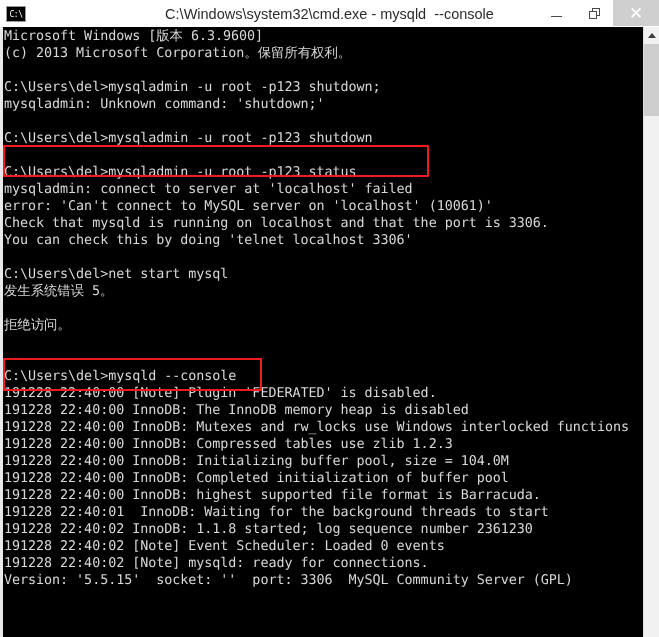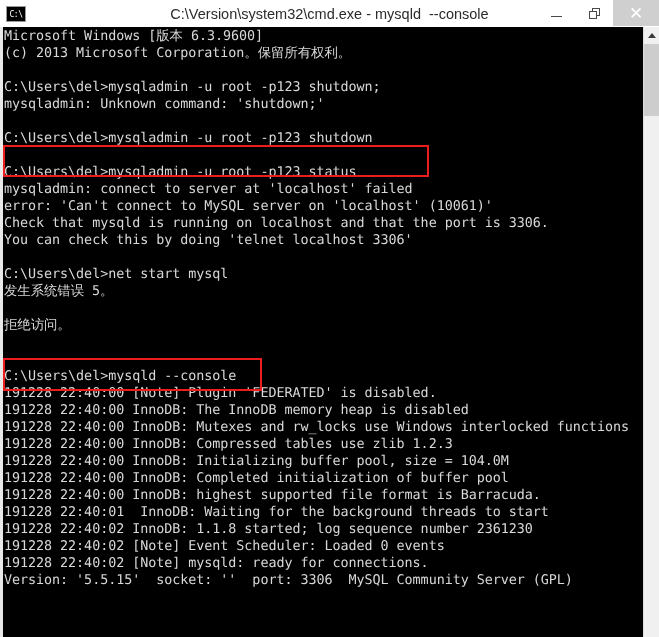--- a/index.html
+++ b/index.html
@@ -203,21 +203,21 @@
     background: #cdcdcd;
   }
 </style>
 </head>
 <body>
 
 <div id="window">
 
   <div id="titlebar">
     <div id="app-icon">C:\</div>
-    <div id="title-text">C:\Version\system32\cmd.exe - mysqld  --console</div>
+    <div id="title-text">C:\Windows\system32\cmd.exe - mysqld  --console</div>
 
     <div class="wctrl" id="btn-min">
       <div class="glyph-min"></div>
     </div>
     <div class="wctrl" id="btn-max">
       <div class="glyph-max">
         <span class="back"></span>
           <span class="front"></span>
       </div>
     </div>

